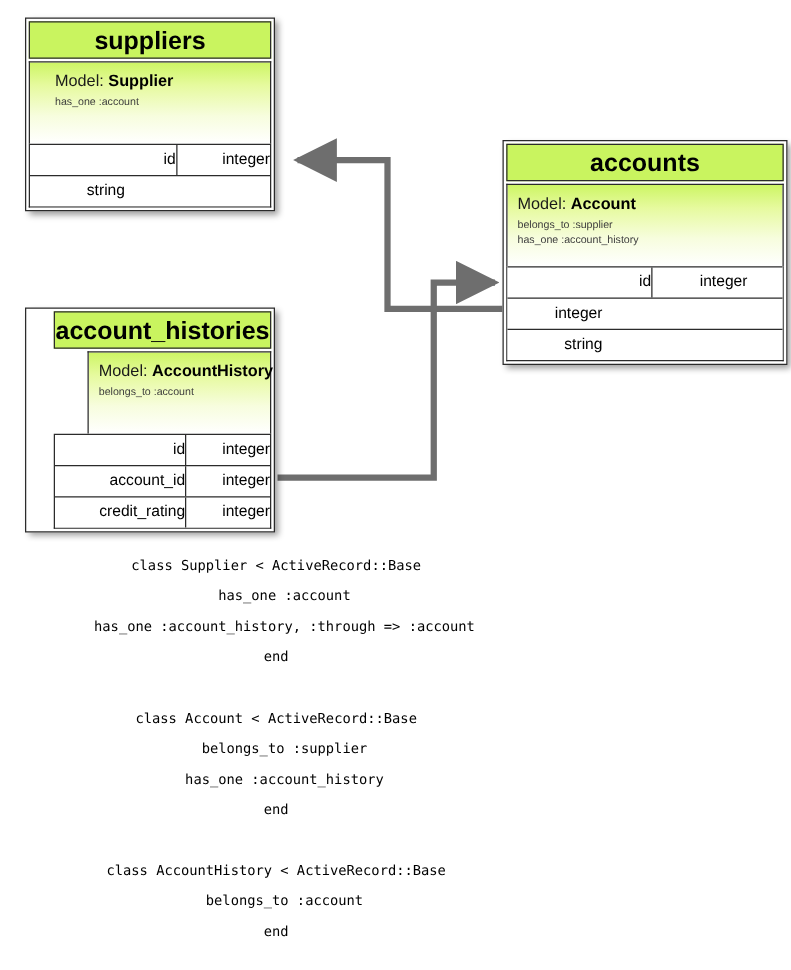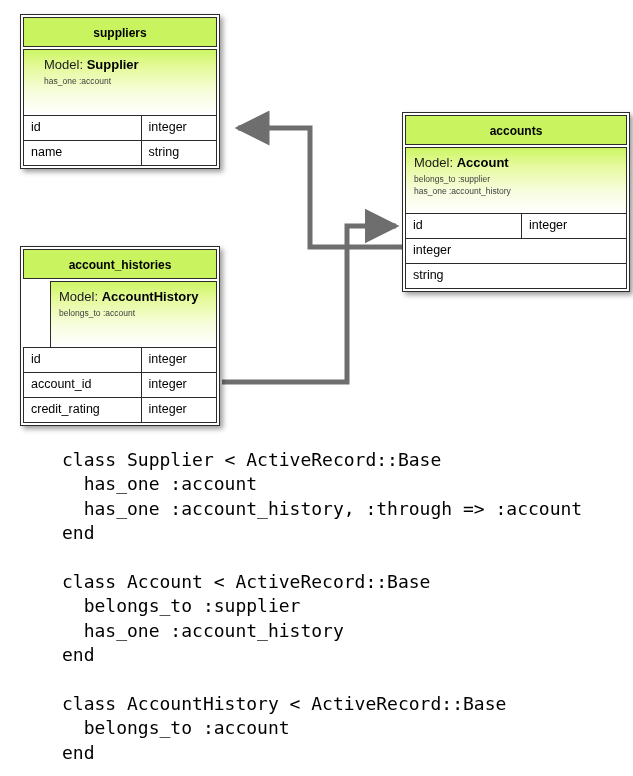--- a/index.html
+++ b/index.html
@@ -41,21 +41,21 @@
     border: 1px solid #2b2b2b;
     background: #ffffff;
     box-shadow: 3px 3px 5px rgba(0,0,0,0.38);
   }
   .entity-header {
     box-sizing: border-box;
     height: 30px;
     line-height: 30px;
     text-align: center;
     font-weight: bold;
-    font-size: 12px;
+    font-size: 20px;
     color: #000;
     background: #c9f45f;
     border-bottom: 1px solid #2b2b2b;
     margin: 2px 2px 0 2px;
     border: 1px solid #2b2b2b;
   }
   .entity-model {
     box-sizing: border-box;
     margin: 2px 2px 0 2px;
     border: 1px solid #2b2b2b;
@@ -90,51 +90,53 @@
   }
   .field-row:first-child { border-top: 1px solid #2b2b2b; }
   .field-name, .field-type {
     box-sizing: border-box;
     font-size: 12.5px;
     line-height: 23px;
     padding-left: 7px;
     color: #000;
     overflow: hidden;
     white-space: nowrap;
+    text-align: right;
   }
   .field-name { border-right: 1px solid #2b2b2b; }
 
   
   #entity-suppliers          { left: 20px;  top: 14px;  width: 200px; }
   #entity-suppliers .field-name { width: 120px; }
   #entity-suppliers .field-type { width: 76px; }
   #entity-suppliers .entity-model { height: 66px; padding-left: 20px; }
 
   #entity-accounts           { left: 402px; top: 112px; width: 228px; }
   #entity-accounts .field-name { width: 116px; }
   #entity-accounts .field-type { width: 76px; }
   #entity-accounts .entity-model { height: 66px; }
 
-  #entity-account_histories  { left: 20px;  top: 246px; width: 200px; }
+  #entity-account_histories  { left: 20px;  top: 246px; width: 200px; padding-left: 20px; }
   #entity-account_histories .field-name { width: 120px; }
   #entity-account_histories .field-type { width: 76px; }
   #entity-account_histories .entity-model { height: 66px; margin-left: 29px; }
 
   
   #code-block {
     position: absolute;
     left: 62px;
     top: 430px;
     z-index: 2;
     font-family: "DejaVu Sans Mono", monospace;
-    font-size: 18px;
+    font-size: 11px;
     line-height: 24.4px;
     white-space: pre;
     color: #000;
     letter-spacing: 0px;
+    text-align: center;
   }
 </style>
 </head>
 <body>
 
 <div id="diagram-canvas">
 
   <svg id="connector-layer" viewBox="0 0 633 776" width="633" height="776">
     <defs>
       <marker id="arrow-left" viewBox="0 0 10 10" refX="9" refY="5" markerWidth="7" markerHeight="7" orient="auto-start-reverse">
@@ -158,21 +160,20 @@
         <b>Supplier</b>
       </div>
       <div class="model-assoc">has_one :account</div>
     </div>
     <div class="entity-fields">
       <div class="field-row">
         <div class="field-name">id</div>
         <div class="field-type">integer</div>
       </div>
       <div class="field-row">
-        <div class="field-name">name</div>
         <div class="field-type">string</div>
       </div>
     </div>
   </div>
 
   <div class="entity" id="entity-accounts">
     <div class="entity-header">accounts</div>
     <div class="entity-model">
       <div class="model-title">
         <span>Model:</span>

